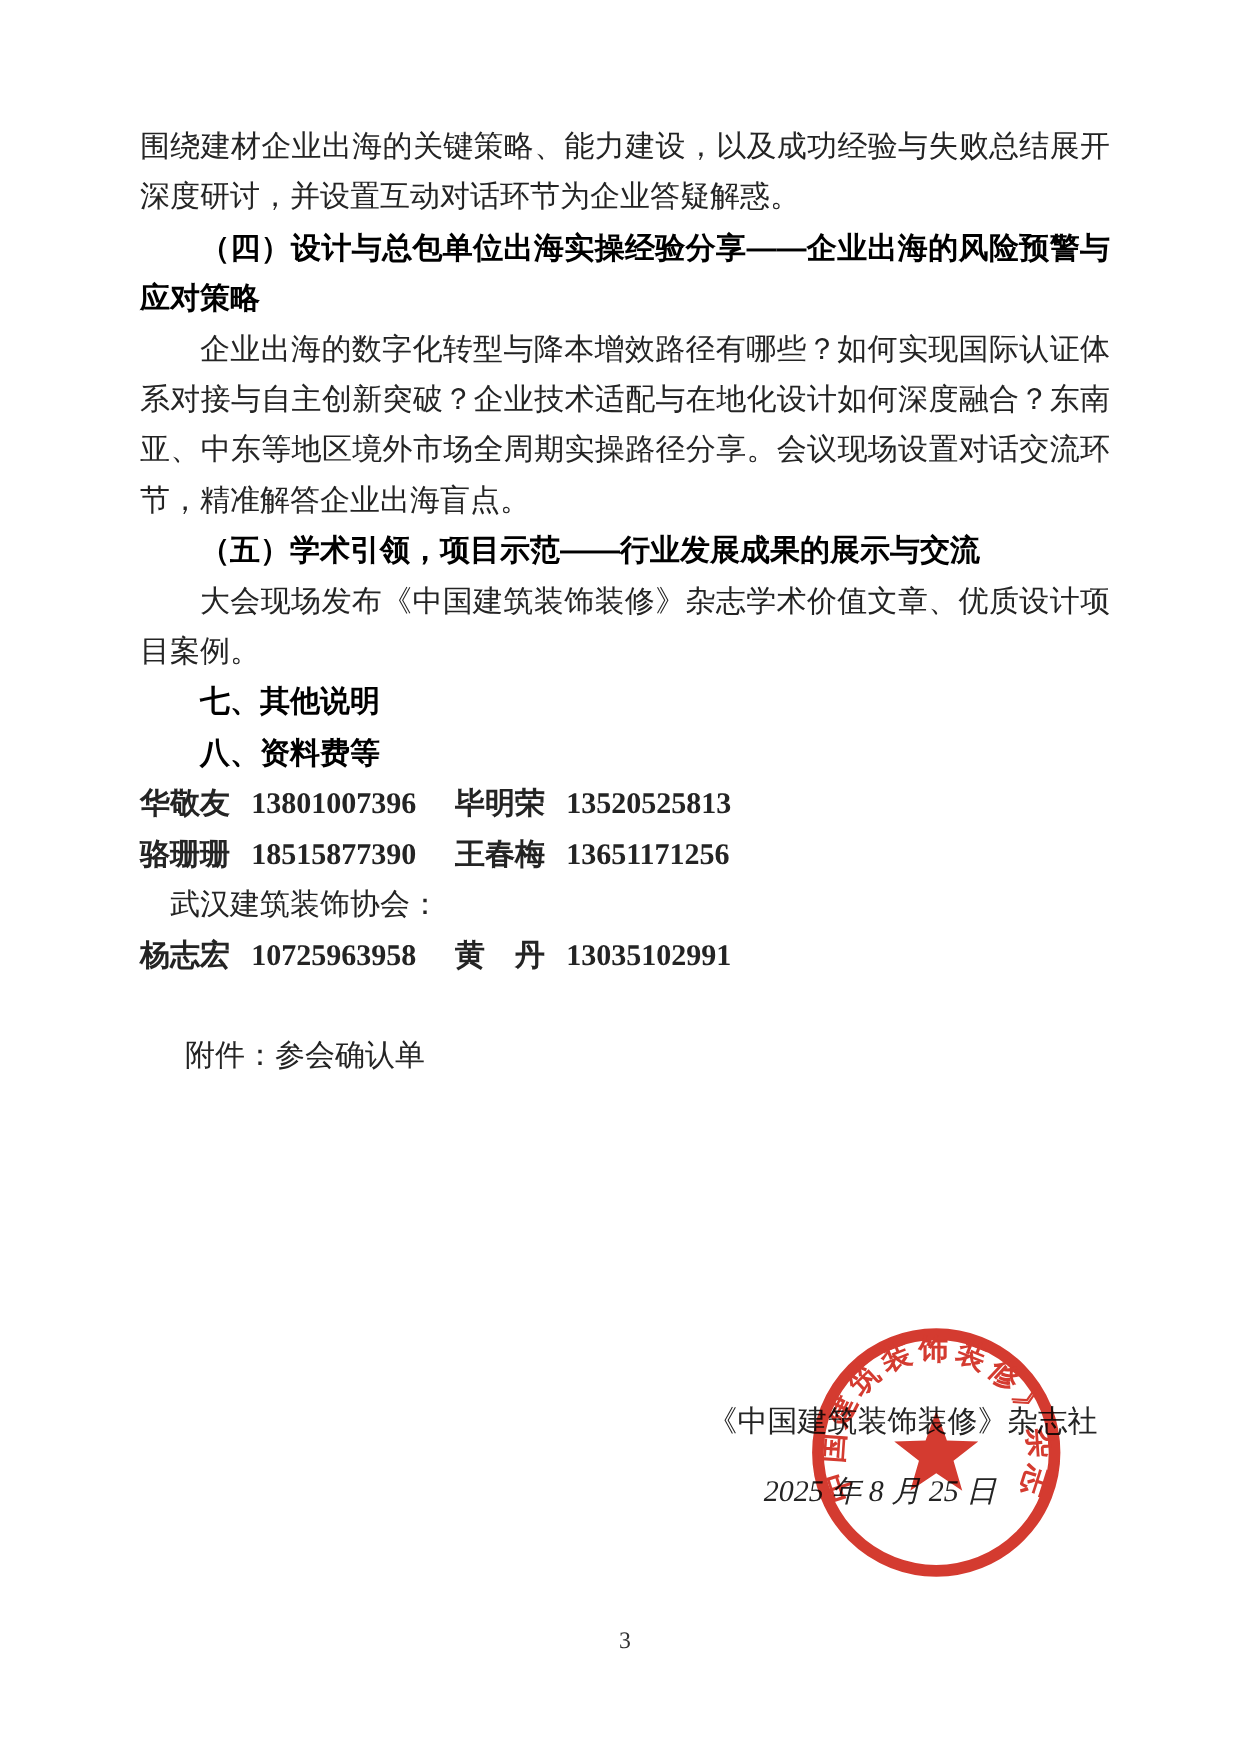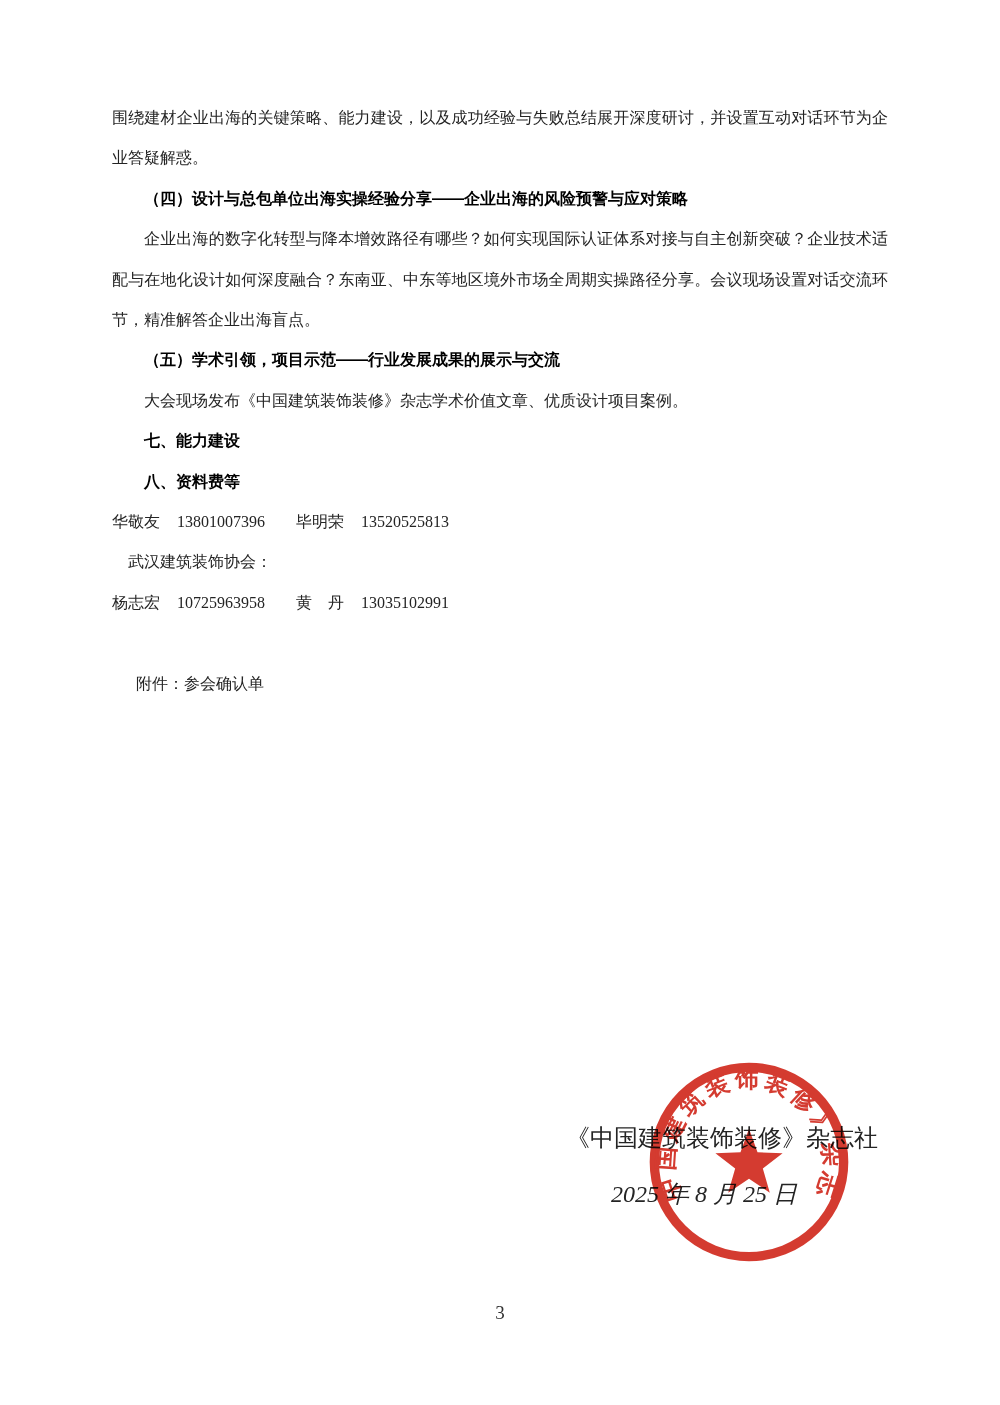--- a/index.html
+++ b/index.html
@@ -7,32 +7,32 @@
     position:relative;
     width:1000px; height:1405px;
     margin:0 auto;
     background:#ffffff;
     font-family:"Liberation Serif","DejaVu Serif",serif;
     color:#242424;
     overflow:hidden;
   }
   .content {
     position:absolute; left:112px; top:98px; width:776px;
-    font-size:16px; line-height:40.4px;
+    font-size:24px; line-height:40.4px;
     text-align:justify;
   }
   .content p { margin:0; padding:0; }
   .indent { text-indent:2em; }
   .h {
     font-weight:700;
     font-family:Liberation Sans, sans-serif;
     color:#000;
   }
   .org-label { text-indent:1em; }
-  .contact-row { padding-left:31px; }
+  .contact-row { padding-left:31px;font-weight:bold; }
   .cphone { margin-left:17px; }
   .pair2 { margin-left:31px; }
   .spacer { height:40.4px; }
   .attach { text-indent:1.5em; }
   .sig-org {
     position:absolute; top:1118px; right:122px;
     font-size:24px; line-height:40px; color:#242424;
   }
   .sig-date {
     position:absolute; top:1174px; right:203px;
@@ -60,24 +60,27 @@
 <body>
 
 <div class="page">
 
   <div class="content">
     <p>围绕建材企业出海的关键策略、能力建设，以及成功经验与失败总结展开深度研讨，并设置互动对话环节为企业答疑解惑。</p>
     <p class="h indent">（四）设计与总包单位出海实操经验分享——企业出海的风险预警与应对策略</p>
     <p class="indent">企业出海的数字化转型与降本增效路径有哪些？如何实现国际认证体系对接与自主创新突破？企业技术适配与在地化设计如何深度融合？东南亚、中东等地区境外市场全周期实操路径分享。会议现场设置对话交流环节，精准解答企业出海盲点。</p>
     <p class="h indent">（五）学术引领，项目示范——行业发展成果的展示与交流</p>
     <p class="indent">大会现场发布《中国建筑装饰装修》杂志学术价值文章、优质设计项目案例。</p>
-    <p class="h indent">七、能力建设</p>
+    <p class="h indent">七、其他说明</p>
     <p class="h indent">八、资料费等</p>
     <p class="contact-row">
       <span>华敬友</span><span class="cphone">13801007396</span><span class="pair2">毕明荣</span><span class="cphone">13520525813</span>
+    </p>
+    <p class="contact-row">
+      <span>骆珊珊</span><span class="cphone">18515877390</span><span class="pair2">王春梅</span><span class="cphone">13651171256</span>
     </p>
     <p class="org-label">武汉建筑装饰协会：</p>
     <p class="contact-row">
       <span>杨志宏</span><span class="cphone">10725963958</span><span class="pair2">黄　丹</span><span class="cphone">13035102991</span>
     </p>
     <p class="spacer"></p>
     <p class="attach">附件：参会确认单</p>
   </div>
 
   <div class="sig-org">《中国建筑装饰装修》杂志社</div>

